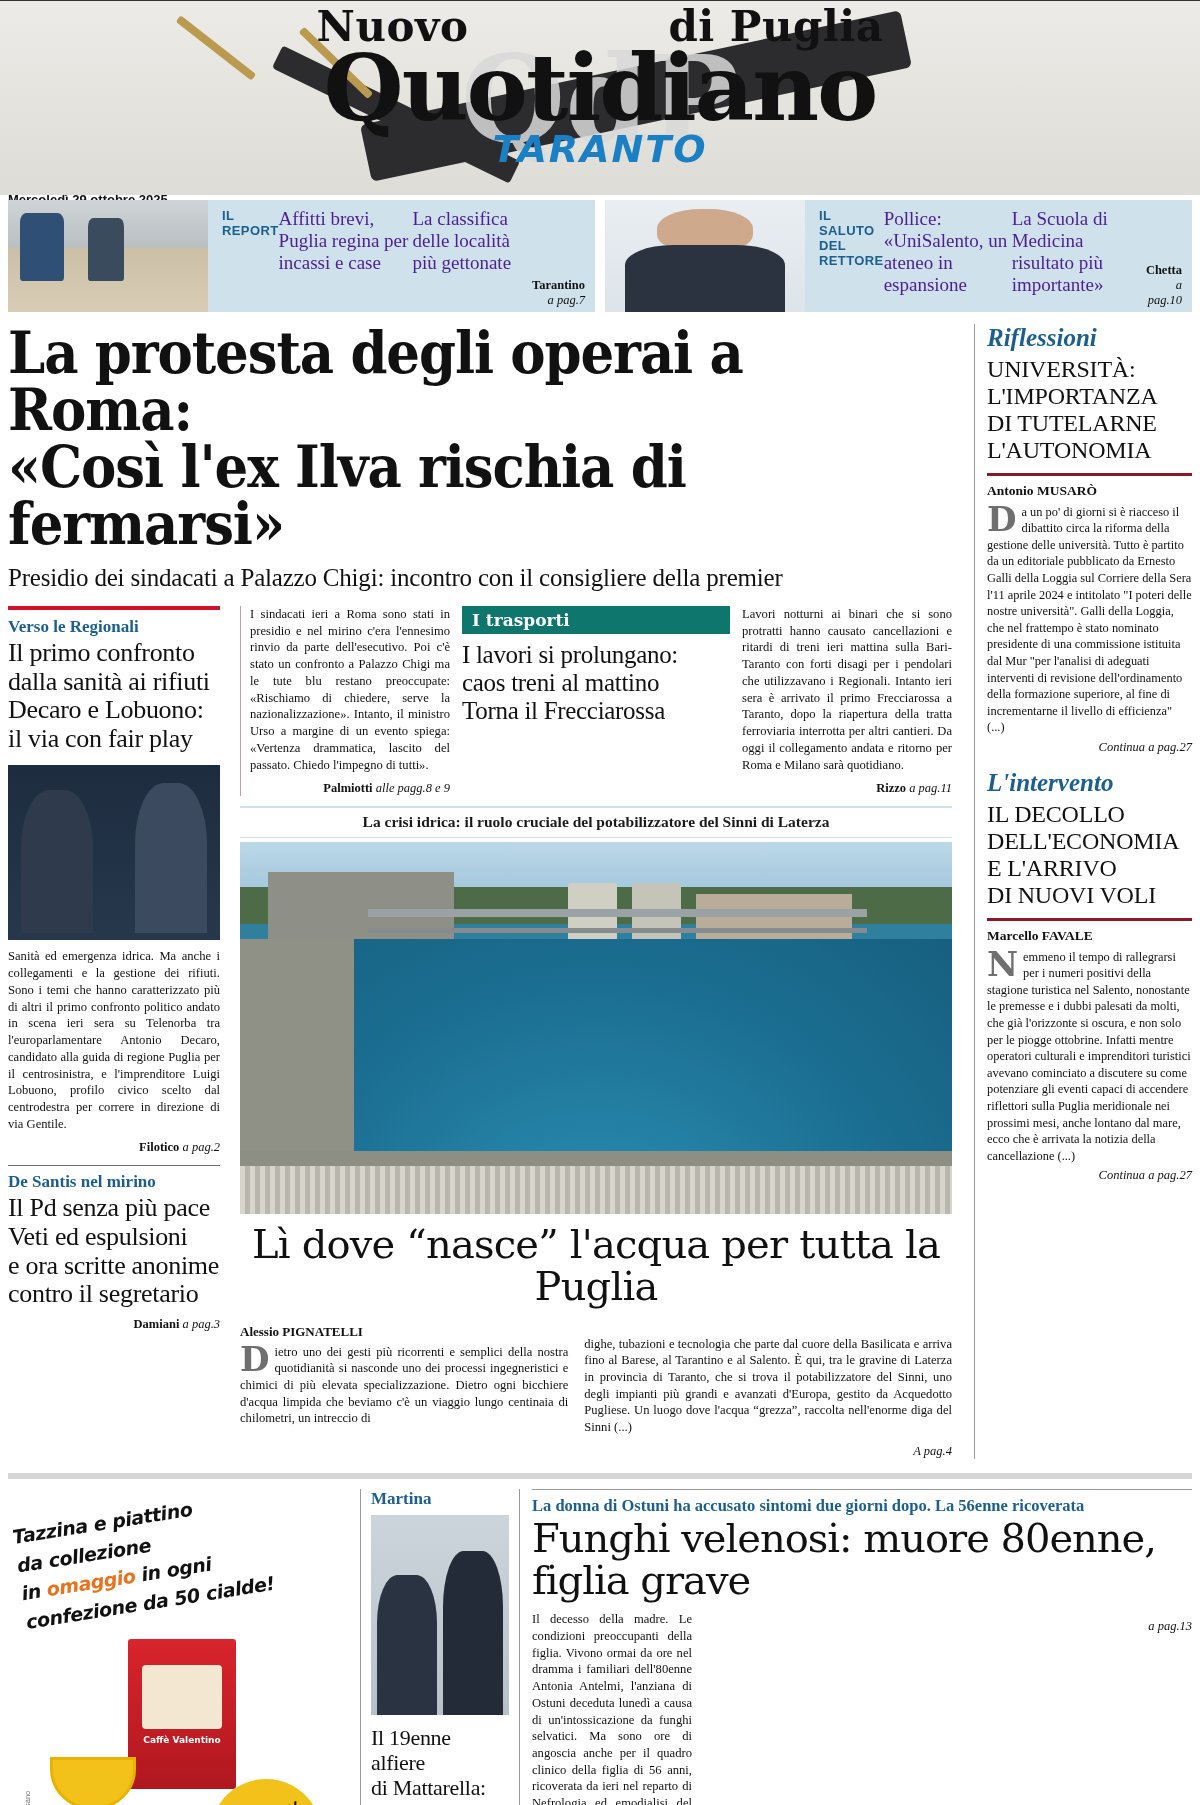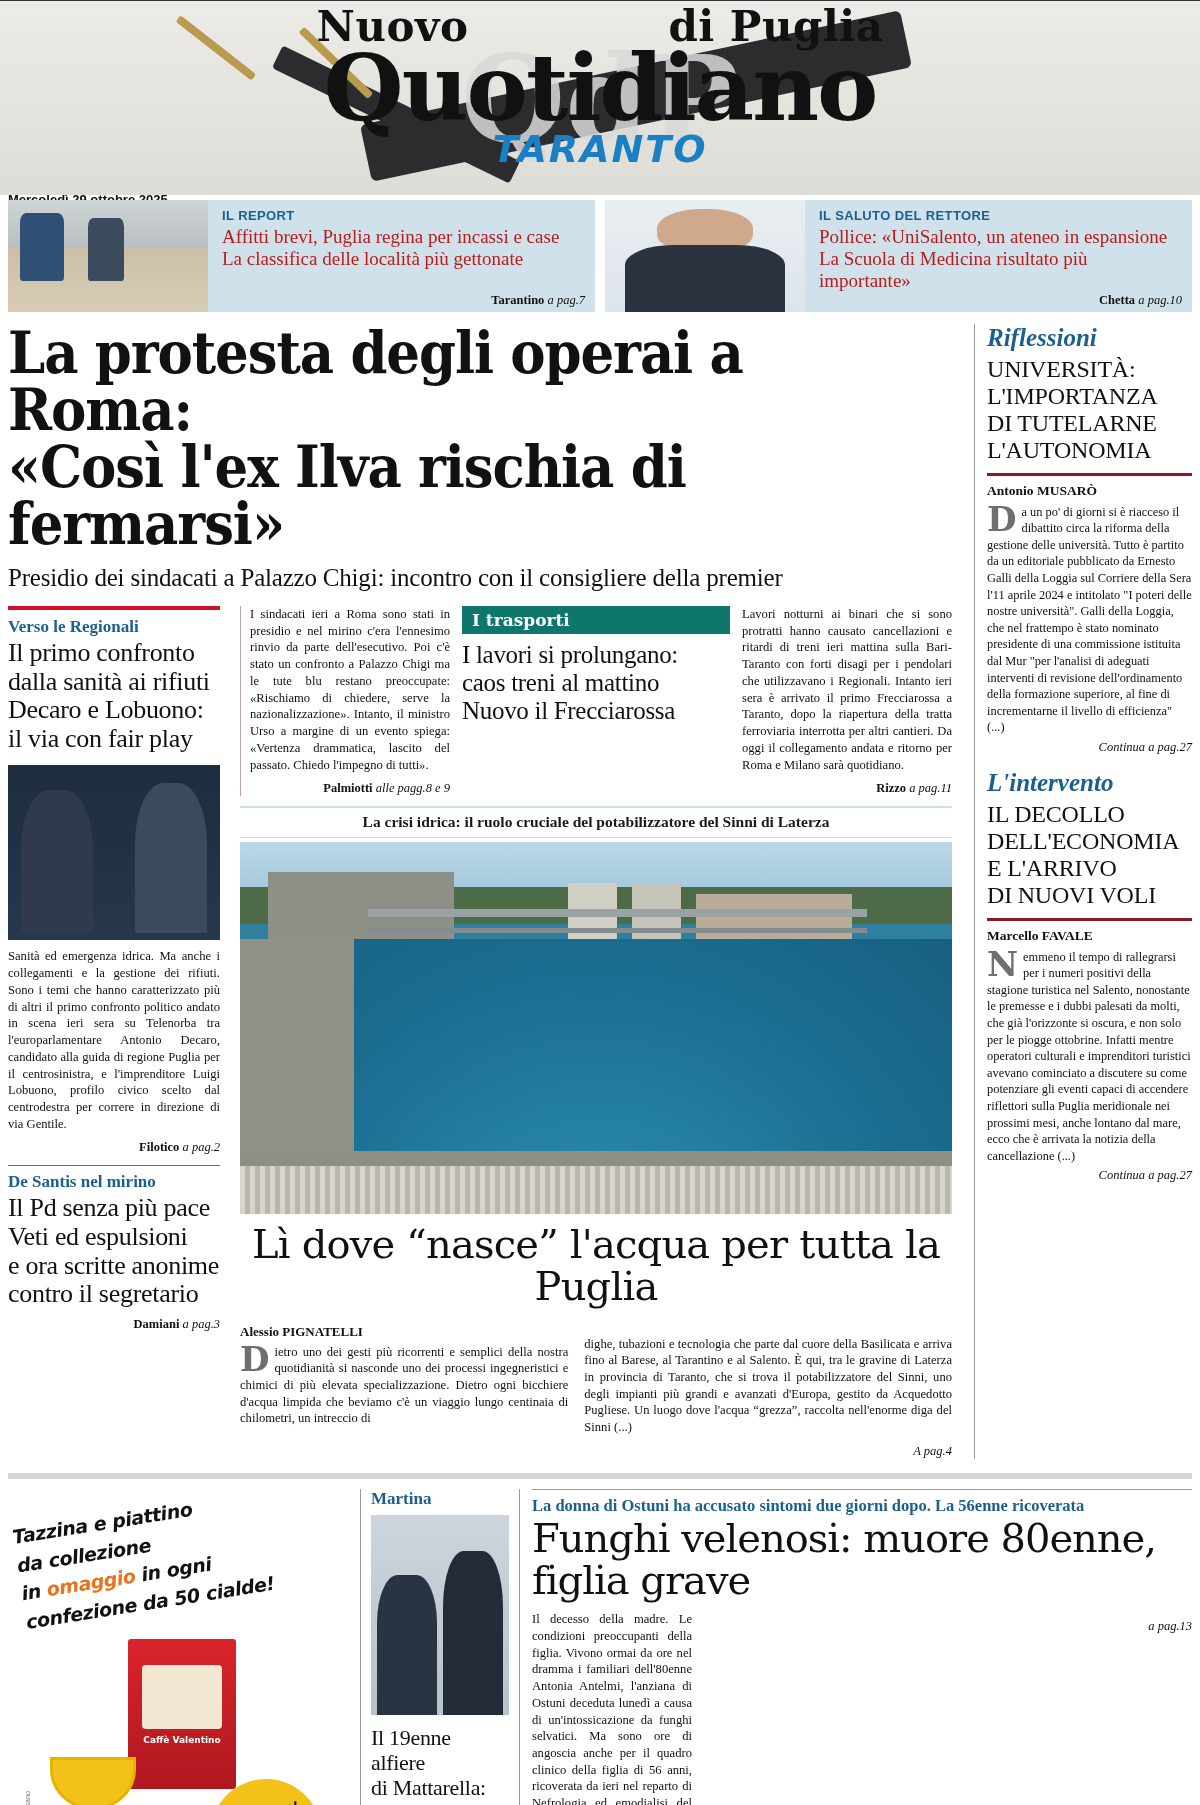--- a/index.html
+++ b/index.html
@@ -87,26 +87,26 @@
   .bc-add { font-family:"Liberation Sans", sans-serif; font-size:8px; letter-spacing:2px; text-align:center; }
   .site {
     font-family:"Liberation Sans", sans-serif; font-size:9.5px;
     margin-top:6px; text-align:right;
   }
 
   
   .teasers { display:flex; gap:10px; height:112px; margin-top:4px; }
   .teaser { flex:1; display:flex; background:#cfe1ea; position:relative; }
   .teaser-photo { width:200px; flex:0 0 200px; overflow:hidden; position:relative; }
-  .teaser-body { flex:1; padding:8px 10px 4px 14px; display:flex; flex-direction:column; }
+  .teaser-body { flex:1; padding:8px 10px 4px 14px; display:flex; flex-direction:row; }
   .teaser-kicker {
     font-family:"Liberation Sans", sans-serif; font-weight:bold;
     color:#1a5f8f; font-size:13px; letter-spacing:.4px; margin-bottom:3px;
   }
-  .teaser-line { font-size:19px; line-height:1.16; color:#b91c1c; font-family:"Liberation Serif",serif; }
+  .teaser-line { font-size:19px; line-height:1.16; color:#4c1d95; font-family:"Liberation Serif",serif; }
   .teaser-ref { margin-top:auto; text-align:right; font-size:12.5px; }
   .teaser-ref b { font-weight:bold; }
   .teaser-ref i { font-style:italic; }
 
   
   .ph { position:absolute; inset:0; }
   .ph-travelers { background:
      linear-gradient(#cfd4d6,#b9bfc2 42%,#cbbfa8 43%,#d8cdb4);
   }
   .ph-travelers::before{content:"";position:absolute;left:6%;top:12%;width:22%;height:60%;background:#2f4f74;border-radius:14% 14% 6% 6%;}
@@ -474,21 +474,21 @@
                 <b>Palmiotti</b>
                 <i>alle pagg.8 e 9</i>
               </div>
             </div>
 
             <div class="mid-col-b">
               <div class="blue-band">I trasporti</div>
               <div class="mid-head">
                 <div>I lavori si prolungano:</div>
                 <div>caos treni al mattino</div>
-                <div>Nuovo il Frecciarossa</div>
+                <div>Torna il Frecciarossa</div>
               </div>
             </div>
 
             <div class="mid-col-c">
               <div class="body-text">Lavori notturni ai binari che si sono protratti hanno causato cancellazioni e ritardi di treni ieri mattina sulla Bari-Taranto con forti disagi per i pendolari che utilizzavano i Regionali. Intanto ieri sera è arrivato il primo Frecciarossa a Taranto, dopo la riapertura della tratta ferroviaria interrotta per altri cantieri. Da oggi il collegamento andata e ritorno per Roma e Milano sarà quotidiano.</div>
               <div class="ref-line">
                 <b>Rizzo</b>
                 <i>a pag.11</i>
               </div>
             </div>

